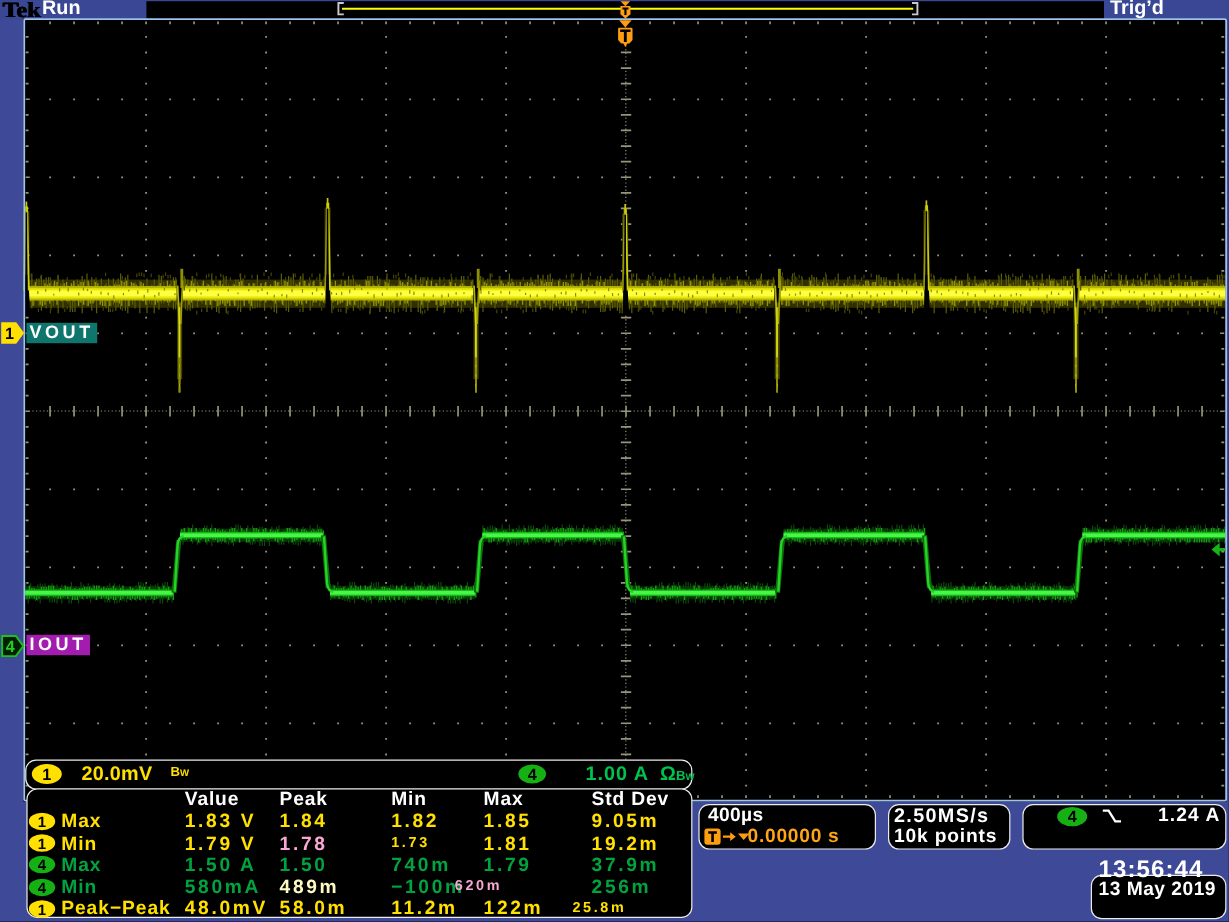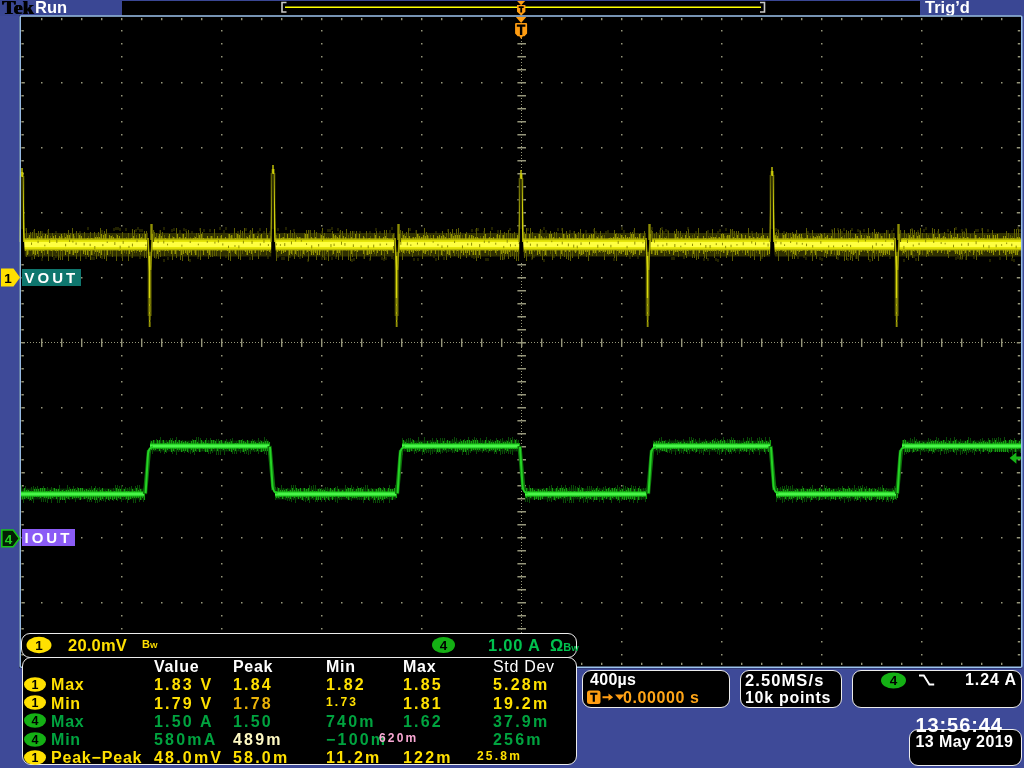--- a/index.html
+++ b/index.html
@@ -111,67 +111,67 @@
     <text x="8.6" y="543.6" font-family="Liberation Sans" font-size="13.5" font-weight="bold" fill="#21d121" text-anchor="middle">4</text>
     <path fill="#17b417" d="M1009.6 458l6.8-5.7v4.3h4.6v2.8h-4.6v4.3z"></path>
     <path fill="#ff9d12" d="M517.1 1h8l-4 4.2z"></path>
     <path fill="#ff9d12" d="M517 5h8.4v6.8l-4.2 3.6-4.2-3.6z"></path>
     <path fill="#000" d="M518.7 6.2h5v1.7h-1.6v4.6h-1.8V7.9h-1.6z"></path>
     <path fill="#ff9d12" d="M515.9 16.9h10.4l-5.2 6z"></path>
     <path fill="#ff9d12" d="M515.1 24.1q0-1 1-1h10q1 0 1 1v9.3l-2.6 2.8h-1.7l-1.7 2.9-1.7-2.9h-1.7l-2.6-2.8z"></path>
     <path fill="#000" d="M516.8 24.6h8.6v2.1h-3.1v8.2h-2.4v-8.2h-3.1z"></path>
   </svg>
 <div style="position:absolute;left:21.5px;top:269.3px;color:#fff;font-size:15px;font-weight:bold;letter-spacing:3px;background:#0f766e;padding:0 3px">VOUT</div>
-<div style="position:absolute;left:21.5px;top:529.3px;color:#fff;font-size:15px;font-weight:bold;letter-spacing:3px;background:#8b5cf6;padding:0 3px">IOUT</div>
+<div style="position:absolute;left:21.5px;top:529.3px;color:#fff;font-size:15px;font-weight:bold;letter-spacing:3px;background:#a21caf;padding:0 3px">IOUT</div>
 <div class="bx" style="left:20.5px;top:632.5px;width:556px;height:25px"></div>
 <svg width="1024" height="768" style="position:absolute;left:0;top:0;pointer-events:none">
     <ellipse cx="39" cy="645" rx="12.5" ry="8.3" fill="#ffe000"></ellipse>
     <text x="39" y="650" font-family="Liberation Sans" font-size="13.5" font-weight="bold" fill="#000" text-anchor="middle">1</text>
     <ellipse cx="443.5" cy="645" rx="11.5" ry="8" fill="#14b014"></ellipse>
     <text x="443.5" y="650" font-family="Liberation Sans" font-size="13.5" font-weight="bold" fill="#000" text-anchor="middle">4</text>
   </svg>
 <div style="position:absolute;left:68px;top:635.8px;color:#ffe000;font-size:16.5px;font-weight:bold;letter-spacing:0.2px">20.0mV</div>
 <div style="position:absolute;left:142px;top:638px;color:#ffe000;font-size:11px;font-weight:bold;">B<span style="font-size:8px">W</span></div>
 <div style="position:absolute;left:488px;top:635.8px;color:#00c24e;font-size:16.5px;font-weight:bold;letter-spacing:0.8px">1.00 A</div>
 <div style="position:absolute;left:550px;top:635.8px;color:#00c24e;font-size:16.5px;font-weight:bold;">Ω<span style="font-size:11px">B</span><span style="font-size:8px">W</span></div>
 <div class="bx" style="left:21.5px;top:656.5px;width:555px;height:108px"></div>
 <div style="position:absolute;left:154px;top:657.6px;color:#fff;font-size:16px;font-weight:bold;letter-spacing:0.7px">Value</div>
 <div style="position:absolute;left:233px;top:657.6px;color:#fff;font-size:16px;font-weight:bold;letter-spacing:0.7px">Peak</div>
 <div style="position:absolute;left:326px;top:657.6px;color:#fff;font-size:16px;font-weight:bold;letter-spacing:0.7px">Min</div>
 <div style="position:absolute;left:403px;top:657.6px;color:#fff;font-size:16px;font-weight:bold;letter-spacing:0.7px">Max</div>
-<div style="position:absolute;left:493px;top:657.6px;color:#fff;font-size:16px;font-weight:normal;letter-spacing:0.7px">Std Dev</div>
+<div style="position:absolute;left:493px;top:657.6px;color:#fff;font-size:16px;font-weight:bold;letter-spacing:0.7px">Std Dev</div>
 <svg width="50" height="16" style="position:absolute;left:24px;top:676.9px">
     <ellipse cx="11" cy="7.5" rx="11" ry="7.3" fill="#ffe000"></ellipse>
     <text x="11" y="12.3" font-family="Liberation Sans" font-size="12.5" font-weight="bold" fill="#000" text-anchor="middle">1</text>
   </svg>
 <div style="position:absolute;left:51px;top:676.4px;color:#ffe000;font-size:16px;font-weight:bold;letter-spacing:0.8px">Max</div>
 <div style="position:absolute;left:154px;top:676.4px;color:#ffe000;font-size:16px;font-weight:bold;letter-spacing:2.2px">1.83 V</div>
 <div style="position:absolute;left:233px;top:676.4px;color:#ffe000;font-size:16px;font-weight:bold;letter-spacing:2.2px">1.84</div>
 <div style="position:absolute;left:326px;top:676.4px;color:#ffe000;font-size:16px;font-weight:bold;letter-spacing:2.2px">1.82</div>
 <div style="position:absolute;left:403px;top:676.4px;color:#ffe000;font-size:16px;font-weight:bold;letter-spacing:2.2px">1.85</div>
-<div style="position:absolute;left:493px;top:676.4px;color:#ffe000;font-size:16px;font-weight:bold;letter-spacing:2.2px">5.28m</div>
+<div style="position:absolute;left:493px;top:676.4px;color:#ffe000;font-size:16px;font-weight:bold;letter-spacing:2.2px">9.05m</div>
 <svg width="50" height="16" style="position:absolute;left:24px;top:695.1px">
     <ellipse cx="11" cy="7.5" rx="11" ry="7.3" fill="#ffe000"></ellipse>
     <text x="11" y="12.3" font-family="Liberation Sans" font-size="12.5" font-weight="bold" fill="#000" text-anchor="middle">1</text>
   </svg>
 <div style="position:absolute;left:51px;top:694.6px;color:#ffe000;font-size:16px;font-weight:bold;letter-spacing:0.8px">Min</div>
 <div style="position:absolute;left:154px;top:694.6px;color:#ffe000;font-size:16px;font-weight:bold;letter-spacing:2.2px">1.79 V</div>
-<div style="position:absolute;left:233px;top:694.6px;color:#eab308;font-size:16px;font-weight:bold;letter-spacing:2.2px">1.78</div>
+<div style="position:absolute;left:233px;top:694.6px;color:#f9a8d4;font-size:16px;font-weight:bold;letter-spacing:2.2px">1.78</div>
 <div style="position:absolute;left:326px;top:694.6px;color:#ffe000;font-size:12px;font-weight:bold;letter-spacing:2.2px">1.73</div>
 <div style="position:absolute;left:403px;top:694.6px;color:#ffe000;font-size:16px;font-weight:bold;letter-spacing:2.2px">1.81</div>
 <div style="position:absolute;left:493px;top:694.6px;color:#ffe000;font-size:16px;font-weight:bold;letter-spacing:2.2px">19.2m</div>
 <svg width="50" height="16" style="position:absolute;left:24px;top:713.3000000000001px">
     <ellipse cx="11" cy="7.5" rx="11" ry="7.3" fill="#14b014"></ellipse>
     <text x="11" y="12.3" font-family="Liberation Sans" font-size="12.5" font-weight="bold" fill="#000" text-anchor="middle">4</text>
   </svg>
 <div style="position:absolute;left:51px;top:712.8000000000001px;color:#00a33f;font-size:16px;font-weight:bold;letter-spacing:0.8px">Max</div>
 <div style="position:absolute;left:154px;top:712.8000000000001px;color:#00a33f;font-size:16px;font-weight:bold;letter-spacing:2.2px">1.50 A</div>
 <div style="position:absolute;left:233px;top:712.8000000000001px;color:#00a33f;font-size:16px;font-weight:bold;letter-spacing:2.2px">1.50</div>
 <div style="position:absolute;left:326px;top:712.8000000000001px;color:#00a33f;font-size:16px;font-weight:bold;letter-spacing:2.2px">740m</div>
-<div style="position:absolute;left:403px;top:712.8000000000001px;color:#00a33f;font-size:16px;font-weight:bold;letter-spacing:2.2px">1.62</div>
+<div style="position:absolute;left:403px;top:712.8000000000001px;color:#00a33f;font-size:16px;font-weight:bold;letter-spacing:2.2px">1.79</div>
 <div style="position:absolute;left:493px;top:712.8000000000001px;color:#00a33f;font-size:16px;font-weight:bold;letter-spacing:2.2px">37.9m</div>
 <svg width="50" height="16" style="position:absolute;left:24px;top:731.5000000000001px">
     <ellipse cx="11" cy="7.5" rx="11" ry="7.3" fill="#14b014"></ellipse>
     <text x="11" y="12.3" font-family="Liberation Sans" font-size="12.5" font-weight="bold" fill="#000" text-anchor="middle">4</text>
   </svg>
 <div style="position:absolute;left:51px;top:731.0000000000001px;color:#00a33f;font-size:16px;font-weight:bold;letter-spacing:0.8px">Min</div>
 <div style="position:absolute;left:154px;top:731.0000000000001px;color:#00a33f;font-size:16px;font-weight:bold;letter-spacing:2.2px">580mA</div>
 <div style="position:absolute;left:233px;top:731.0000000000001px;color:#fef9c3;font-size:16px;font-weight:bold;letter-spacing:2.2px">489m</div>
 <div style="position:absolute;left:326px;top:731.0000000000001px;color:#00a33f;font-size:16px;font-weight:bold;letter-spacing:2.2px">−100m</div>
 <div style="position:absolute;left:379px;top:731.0000000000001px;color:#f9a8d4;font-size:12px;font-weight:bold;letter-spacing:2.2px">620m</div>

